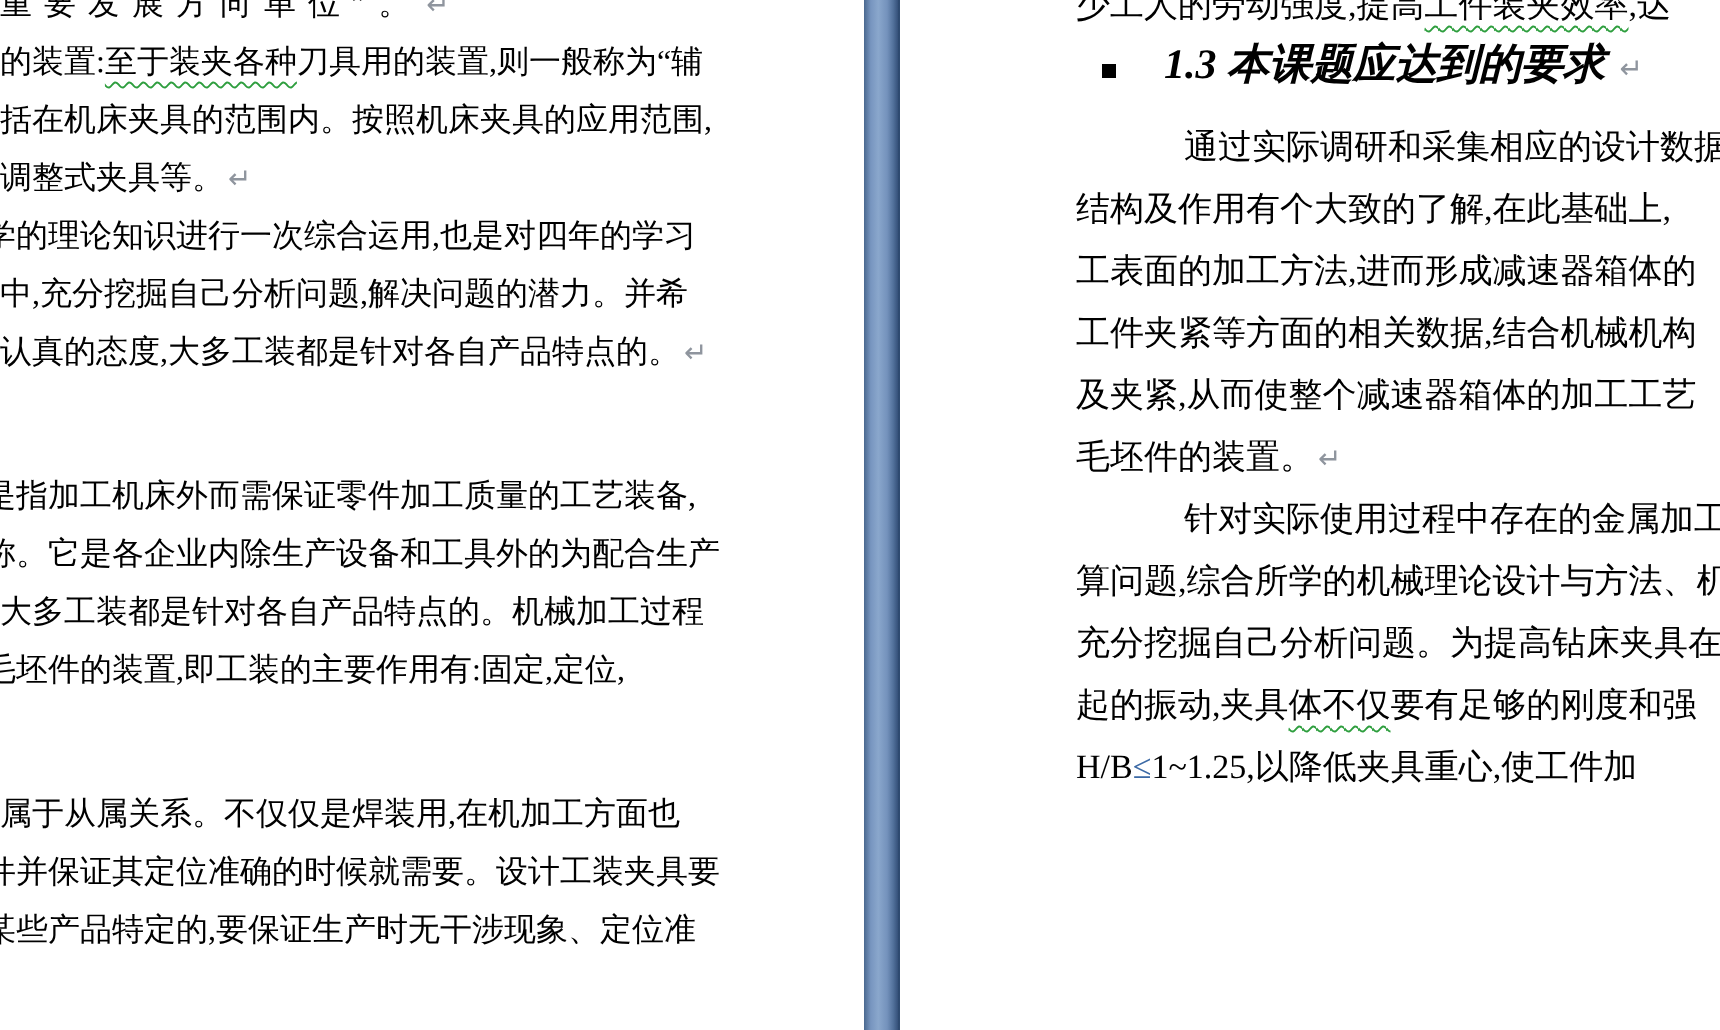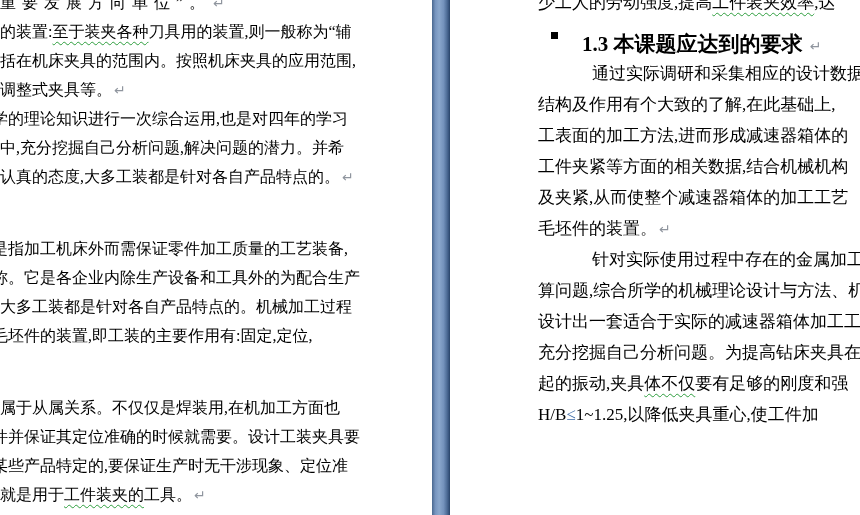--- a/index.html
+++ b/index.html
@@ -17,22 +17,22 @@
   .gap-l{height:43px;}
   .sp-wide{letter-spacing:6px;}
   .clip-first{margin-left:-8px;}
   
   .page-right{
     position:absolute;left:538px;top:-13px;width:322px;overflow:visible;
   }
   .r{height:31px;line-height:31px;font-size:17px;white-space:nowrap;}
   .indent{padding-left:54px;}
   .heading-row{
-    height:40px;line-height:52px;font-size:21px;font-weight:bold;
-    white-space:nowrap;position:relative;padding-left:44px;
+    height:40px;line-height:28px;font-size:21px;font-weight:bold;
+    white-space:nowrap;position:relative;padding-left:44px;font-style:italic;
   }
   .bullet{
     position:absolute;left:13px;top:14px;width:7px;height:7px;
     background:#000000;display:inline-block;
   }
   
   .pilcrow{
     color:#8f959e;font-size:14px;padding-left:2px;font-weight:normal;
     font-family:"DejaVu Sans",sans-serif;
   }
@@ -65,37 +65,35 @@
   <div class="l"><span>认真的态度,大多工装都是针对各自产品特点的。</span><span class="pilcrow">↵</span></div>
   <div class="gap-l"></div>
   <div class="l clip-first"><span>是指加工机床外而需保证零件加工质量的工艺装备,</span></div>
   <div class="l clip-first"><span>称。它是各企业内除生产设备和工具外的为配合生产</span></div>
   <div class="l"><span>大多工装都是针对各自产品特点的。机械加工过程</span></div>
   <div class="l clip-first"><span>毛坯件的装置,即工装的主要作用有:固定,定位,</span></div>
   <div class="gap-l"></div>
   <div class="l"><span>属于从属关系。不仅仅是焊装用,在机加工方面也</span></div>
   <div class="l clip-first"><span>件并保证其定位准确的时候就需要。设计工装夹具要</span></div>
   <div class="l clip-first"><span>某些产品特定的,要保证生产时无干涉现象、定位准</span></div>
-  <div class="l"><span>就是用于</span><span class="squiggle">工件装夹的</span><span>工具。</span><span class="pilcrow">↵</span></div>
 </div>
 
 <div class="page-divider"></div>
 
 <div class="page-right">
   <div class="r"><span>少工人的劳动强度,提高</span><span class="squiggle">工件装夹效率</span><span>,达</span></div>
   <div class="heading-row">
     <span class="bullet"></span>
     <span>1.3 本课题应达到的要求</span>
     <span class="pilcrow">↵</span>
   </div>
   <div class="r indent"><span>通过实际调研和采集相应的设计数据、</span></div>
   <div class="r"><span>结构及作用有个大致的了解,在此基础上,</span></div>
   <div class="r"><span>工表面的加工方法,进而形成减速器箱体的</span></div>
   <div class="r"><span>工件夹紧等方面的相关数据,结合机械机构</span></div>
   <div class="r"><span>及夹紧,从而使整个减速器箱体的加工工艺</span></div>
   <div class="r"><span>毛坯件的装置。</span><span class="pilcrow">↵</span></div>
   <div class="r indent"><span>针对实际使用过程中存在的金属加工工</span></div>
   <div class="r"><span>算问题,综合所学的机械理论设计与方法、机</span></div>
-  <div class="r"><span>设计出一套适合于实际的减速器箱体加工工</span></div>
   <div class="r"><span>充分挖掘自己分析问题。为提高钻床夹具在机</span></div>
   <div class="r"><span>起的振动,夹具</span><span class="squiggle">体不仅</span><span>要有足够的刚度和强</span></div>
   <div class="r"><span>H/B</span><span class="sym-blue">≤</span><span>1~1.25,以降低夹具重心,使工件加</span></div>
 </div>
 
 </body></html>

